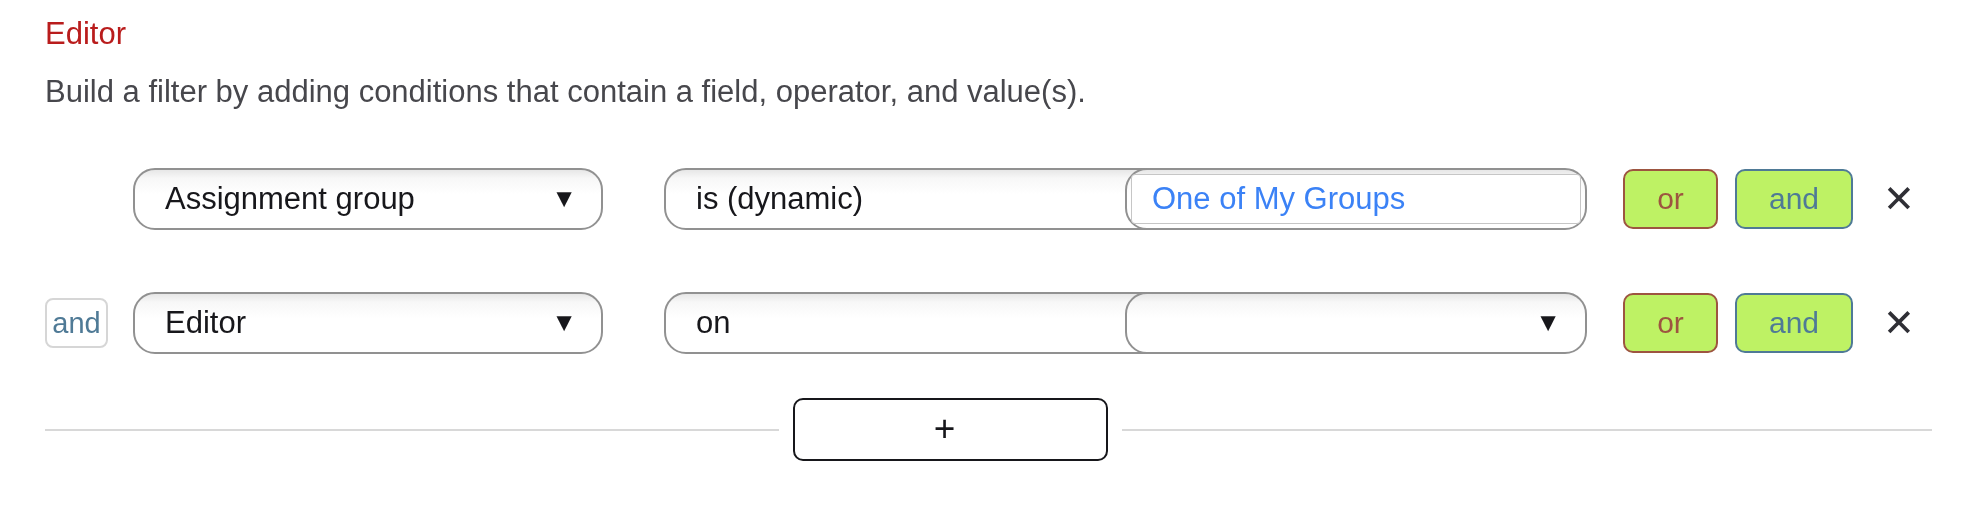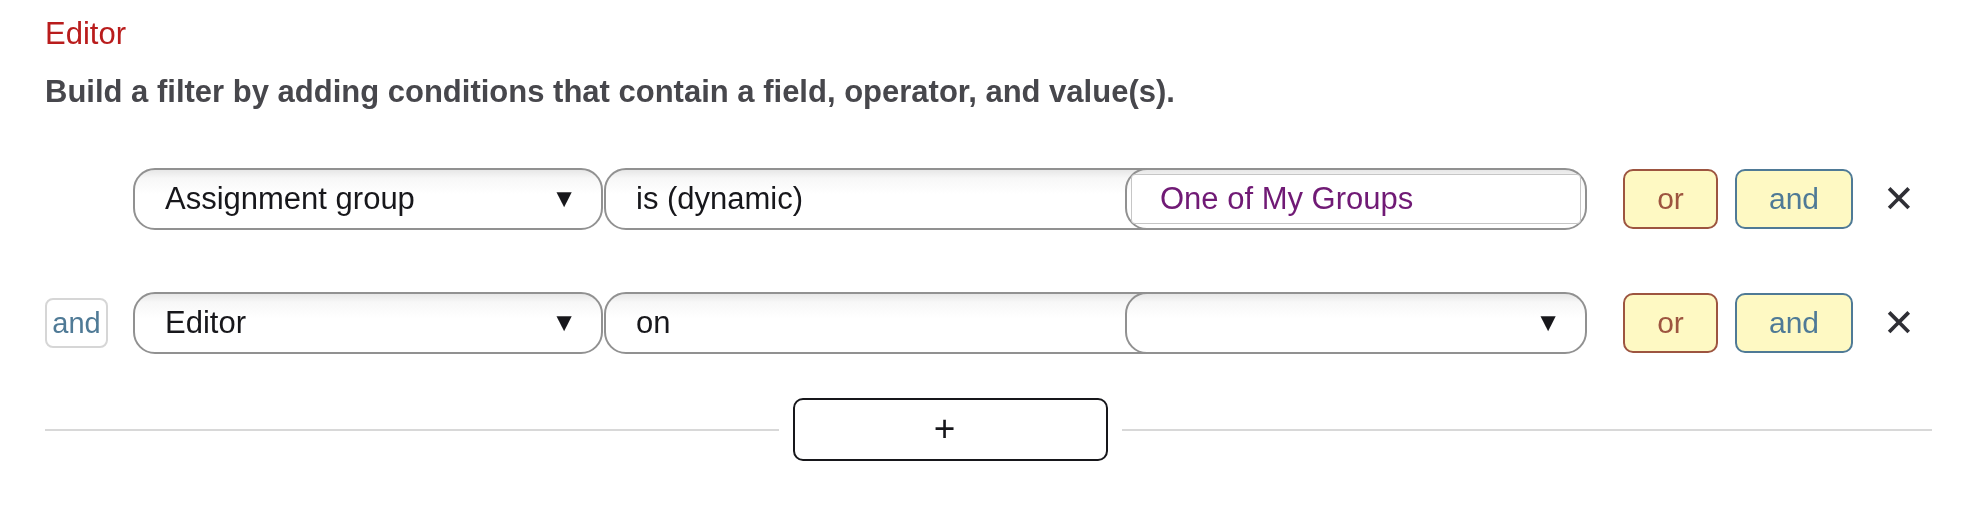--- a/index.html
+++ b/index.html
@@ -7,21 +7,21 @@
     width:1964px;height:516px;position:relative;background:#ffffff;
     font-family:"Liberation Sans", sans-serif;overflow:hidden;
     -webkit-font-smoothing:antialiased;
   }
   .title{
     position:absolute;left:45px;top:16px;
     font-size:31px;font-weight:500;color:#b91c1c;
   }
   .subtitle{
     position:absolute;left:45px;top:74px;
-    font-size:31px;font-weight:700;color:#47474c;
+    font-size:31px;font-weight:400;color:#47474c;
   }
   .row{position:absolute;left:0;width:1964px;height:62px;}
   .row1{top:168px;}
   .row2{top:292px;}
 
   .select,.valuebox{
     position:absolute;top:0;height:62px;box-sizing:border-box;
     border:2px solid #919191;border-radius:22px;
     background:linear-gradient(180deg,#e7e7e7 0%,#f7f7f7 14%,#ffffff 42%);
     display:flex;align-items:center;
@@ -30,31 +30,31 @@
   .select{padding:0 60px 0 30px;}
   .select .label{white-space:nowrap;overflow:hidden;}
   .caret{
     position:absolute;right:24px;top:50%;transform:translateY(-53%);
     font-size:26px;color:#17171b;line-height:1;pointer-events:none;
   }
   .valuebox{padding:4px;}
   .valuebox input{
     flex:1;height:100%;box-sizing:border-box;min-width:0;
     border:1px solid #c6c6c6;border-radius:4px;background:#ffffff;
-    padding:0 28px;margin:0;
-    font-family:"Liberation Sans", sans-serif;font-size:31px;color:#701a75;
+    padding:0 20px;margin:0;
+    font-family:"Liberation Sans", sans-serif;font-size:31px;color:#3b82f6;
     outline:none;
   }
   .pos-field{left:133px;width:470px;}
-  .pos-operator{left:604px;width:568px;text-align:center;}
+  .pos-operator{left:664px;width:568px;text-align:center;}
   .pos-value{left:1125px;width:462px;}
 
   .btn{
     position:absolute;top:1px;height:60px;box-sizing:border-box;
-    background:#fef9c3;border-radius:10px;
+    background:#bef264;border-radius:10px;
     display:flex;align-items:center;justify-content:center;
     font-size:30px;cursor:pointer;
   }
   .btn-or{left:1623px;width:95px;border:2px solid #9d5540;color:#9d5540;}
   .btn-and{left:1735px;width:118px;border:2px solid #4f7a96;color:#4f7a96;}
 
   .close-btn{
     position:absolute;left:1872px;top:7px;width:54px;height:48px;
     display:flex;align-items:center;justify-content:center;
     background:transparent;border:none;cursor:pointer;

